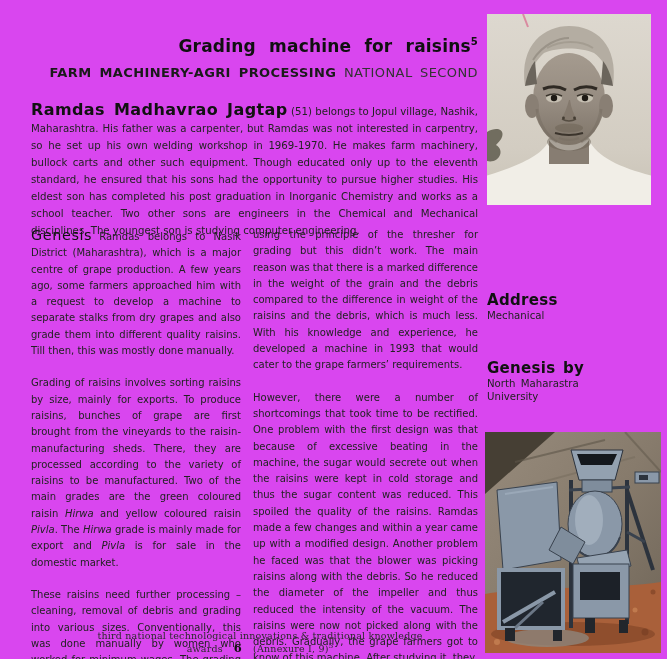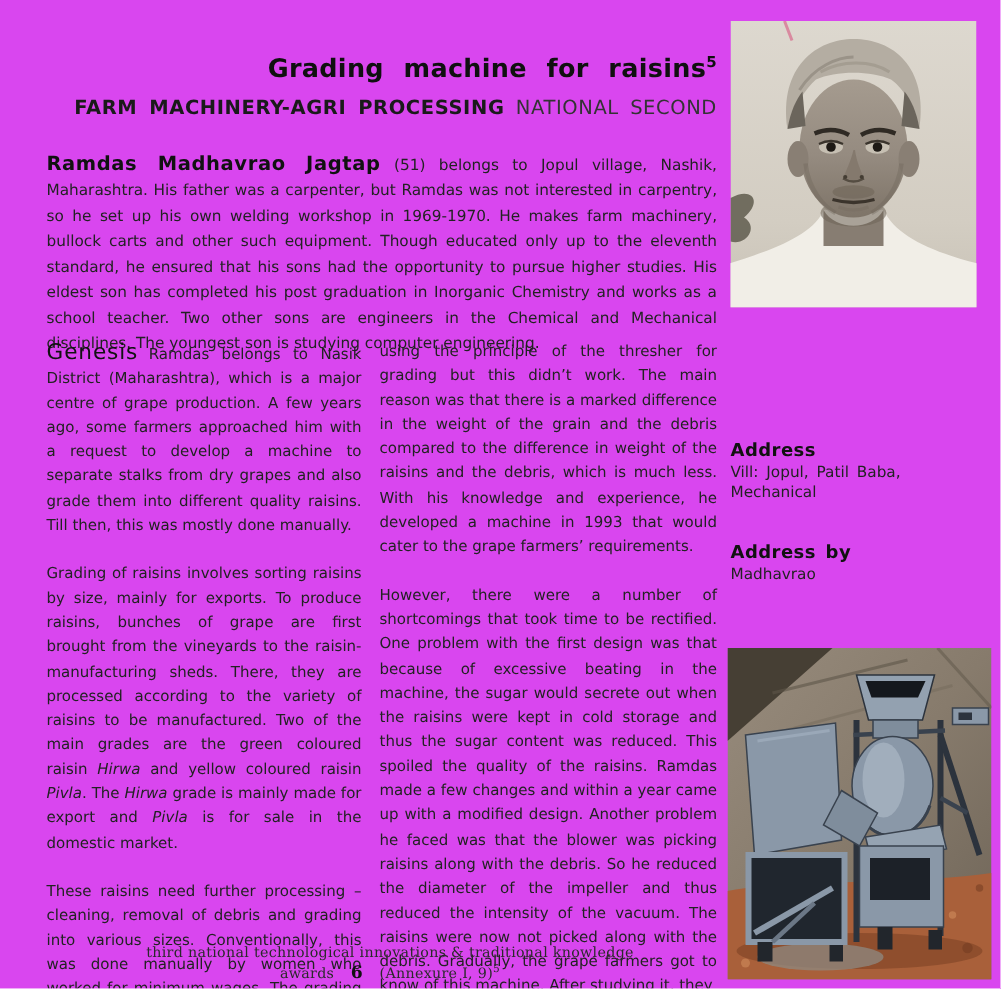--- a/index.html
+++ b/index.html
@@ -15,21 +15,21 @@
            letter-spacing:0.2px; word-spacing:7px; }
   .title sup { font-size:10px; font-weight:bold; }
   .category { margin-top:9px; font-size:13px; letter-spacing:0.4px;
               word-spacing:3px; color:#1a1a1a; }
   .cat-bold { font-weight:bold; }
   .cat-normal { font-weight:normal; color:#333; }
 
   
   .intro { position:absolute; top:101px; left:31px; width:447px;
            font-size:10.2px; line-height:17px; text-align:justify; color:#222; }
-  .innovator-name { font-weight:bold; font-size:13px; letter-spacing:0.4px;
+  .innovator-name { font-weight:bold; font-size:16px; letter-spacing:0.4px;
                     word-spacing:3px; color:#111;margin-top:28px; }
 
   
   .col { position:absolute; top:227px; font-size:10px; line-height:16.3px;
          text-align:justify; color:#222; }
   .col-left { left:31px; width:210px; }
   .col-mid  { left:253px; width:225px; }
   .col p { margin:0 0 16px 0; }
   .genesis { font-weight:normal; font-size:14.4px; letter-spacing:0.6px;
              margin-right:7px; color:#111; }
@@ -37,21 +37,21 @@
 
   
   .portrait { position:absolute; left:487px; top:14px; width:164px; height:191px; }
   .machine  { position:absolute; left:485px; top:432px; width:176px; height:221px; }
   .portrait svg, .machine svg { display:block; width:100%; height:100%; }
 
   .addr-block { position:absolute; left:487px; width:176px; font-size:10.2px;
                 line-height:13px; color:#222; word-spacing:2px; }
   .addr-address { top:294px; }
   .addr-scouted { top:362px; }
-  .addr-head { font-weight:bold; font-size:12px; letter-spacing:0.3px;
+  .addr-head { font-weight:bold; font-size:15px; letter-spacing:0.3px;
                margin-bottom:2px; color:#111; }
 
   
   .footer { position:absolute; top:630px; left:40px; width:440px;
             text-align:center; font-family:"DejaVu Serif", "Liberation Serif", serif;
             font-size:9.5px; color:#2a2a2a; letter-spacing:0.2px; }
   .pagenum { font-weight:bold; font-size:11.5px; margin:0 11px; color:#111; }
   .footer sup { font-size:7px; }
 </style>
 </head>
@@ -136,27 +136,27 @@
       <path d="M68,119 Q82,123 96,119" stroke="#3b342c" stroke-width="2.2" fill="none"></path>
       <path d="M72,124 Q82,128 92,124" stroke="#7b7165" stroke-width="2" fill="none" opacity="0.8"></path>
 
       <path d="M50,95 C52,112 62,124 70,128" stroke="#6e6458" stroke-width="3" fill="none" opacity="0.35"></path>
       <path d="M114,95 C112,112 102,124 94,128" stroke="#6e6458" stroke-width="3" fill="none" opacity="0.35"></path>
     </svg>
   </figure>
 
   <aside class="addr-block addr-address">
     <div class="addr-head">Address</div>
-    <div>Vill: Jopul, Patil Baba,</div>
     <div>Mechanical</div>
   </aside>
 
   <aside class="addr-block addr-scouted">
-    <div class="addr-head">Address by</div>
-    <div>Madhavrao</div>
+    <div class="addr-head">Genesis by</div>
+    <div>North Maharastra</div>
+    <div>University</div>
   </aside>
 
   <figure class="machine" style="margin:0;">
     <svg viewBox="0 0 176 221" preserveAspectRatio="none" role="img">
       <defs>
         <linearGradient id="tarp" x1="0" y1="0" x2="1" y2="1">
           <stop offset="0" stop-color="#978b7c"></stop>
           <stop offset="0.5" stop-color="#877b6c"></stop>
           <stop offset="1" stop-color="#6e6457"></stop>
         </linearGradient>

